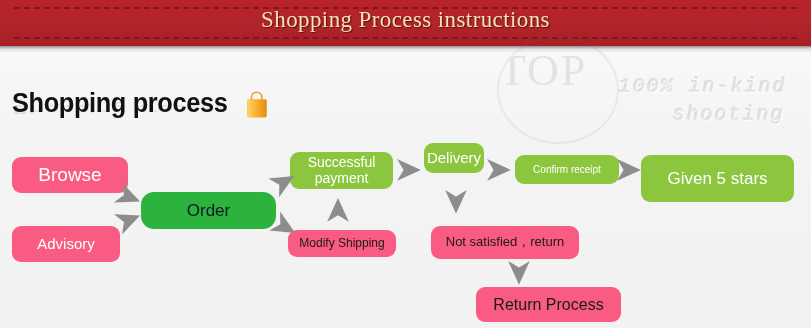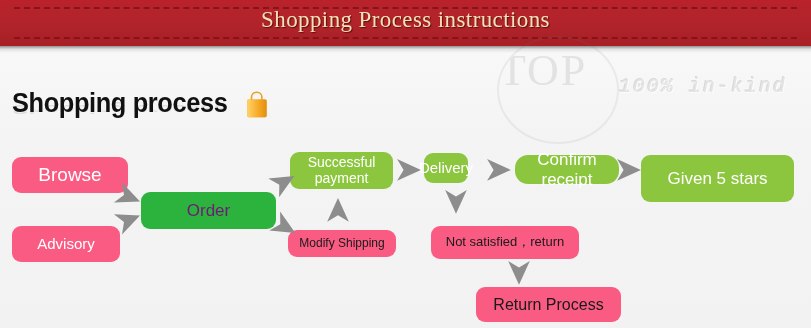--- a/index.html
+++ b/index.html
@@ -153,20 +153,21 @@
 
   <div class="banner">
     <div class="banner-dash top"></div>
     <div class="banner-dash bottom"></div>
     <div class="banner-title">Shopping Process instructions</div>
   </div>
   <div class="banner-shadow"></div>
 
   <div class="wm-top">TOP</div>
   <div class="wm-line l1">100% in-kind</div>
+  <div class="wm-line l2">shooting</div>
 
   <div class="heading-reflection">Shopping process</div>
   <div class="heading-wrap">
     <div class="heading-text">Shopping process</div>
     <div class="bag-icon">
       <svg width="26" height="27" viewBox="0 0 26 27">
         <path d="M7.5 9 V6.2 C7.5 3.1 9.8 1.2 12.7 1.2 C15.6 1.2 17.9 3.1 17.9 6.2 V9" fill="none" stroke="#e8a02a" stroke-width="1.6"></path>
         <rect x="3.2" y="8.6" width="19.4" height="17.6" rx="1.4" fill="#f5a623"></rect>
         <rect x="3.2" y="8.6" width="19.4" height="17.6" rx="1.4" fill="url(#baggrad)"></rect>
         <defs>
@@ -176,26 +177,26 @@
             <stop offset="100%" stop-color="#e08f10"></stop>
           </linearGradient>
         </defs>
       </svg>
     </div>
   </div>
 
   <div id="flow-layer">
       <div class="node" style="left: 12px; top: 157px; width: 116px; height: 36px; background: rgb(250, 91, 130); color: rgb(255, 255, 255); font-size: 19px;">Browse</div>
       <div class="node" style="left: 12px; top: 226px; width: 108px; height: 36px; background: rgb(250, 91, 130); color: rgb(255, 255, 255); font-size: 15px;">Advisory</div>
-      <div class="node" style="left: 141px; top: 192px; width: 135px; height: 37px; background: rgb(43, 179, 61); color: #701a75; font-size: 17px;">Order</div>
+      <div class="node" style="left: 141px; top: 192px; width: 135px; height: 37px; background: rgb(43, 179, 61); color: #0f172a; font-size: 17px; border-radius: 13px;">Order</div>
       <div class="node" style="left: 290px; top: 152px; width: 103px; height: 37px; background: rgb(140, 198, 63); color: rgb(255, 255, 255); font-size: 14px;">Successful payment</div>
       <div class="node" style="left: 288px; top: 230px; width: 108px; height: 27px; background: rgb(250, 91, 130); color: rgb(26, 26, 26); font-size: 12px;">Modify Shipping</div>
-      <div class="node" style="left: 424px; top: 153px; width: 44px; height: 30px; background: rgb(140, 198, 63); color: rgb(255, 255, 255); font-size: 15px;">Delivery</div>
+      <div class="node" style="left: 424px; top: 143px; width: 60px; height: 30px; background: rgb(140, 198, 63); color: rgb(255, 255, 255); font-size: 15px;">Delivery</div>
       <div class="node" style="left: 431px; top: 226px; width: 148px; height: 33px; background: rgb(250, 91, 130); color: rgb(26, 26, 26); font-size: 13px;">Not satisfied，return</div>
-      <div class="node" style="left: 515px; top: 155px; width: 104px; height: 29px; background: rgb(140, 198, 63); color: rgb(255, 255, 255); font-size: 17px; border-radius: 13px;">Confirm receipt</div>
+      <div class="node" style="left: 515px; top: 155px; width: 104px; height: 29px; background: rgb(140, 198, 63); color: rgb(255, 255, 255); font-size: 10px;">Confirm receipt</div>
       <div class="node" style="left: 641px; top: 155px; width: 153px; height: 47px; background: rgb(140, 198, 63); color: rgb(255, 255, 255); font-size: 17px;">Given 5 stars</div>
       <div class="node" style="left: 476px; top: 287px; width: 145px; height: 35px; background: rgb(250, 91, 130); color: rgb(26, 26, 26); font-size: 16px;">Return Process</div>
       <div class="arrow" style="left: 116px; top: 185px; transform: rotate(22deg);">
         <svg width="26" height="23.92" viewBox="0 0 24 22">
           <path d="M1 1 L23 11 L1 21 L7 11 Z" fill="#8d8d8d"></path>
         </svg>
       </div>
       <div class="arrow" style="left: 116px; top: 208px; transform: rotate(-22deg);">
         <svg width="26" height="23.92" viewBox="0 0 24 22">
           <path d="M1 1 L23 11 L1 21 L7 11 Z" fill="#8d8d8d"></path>

